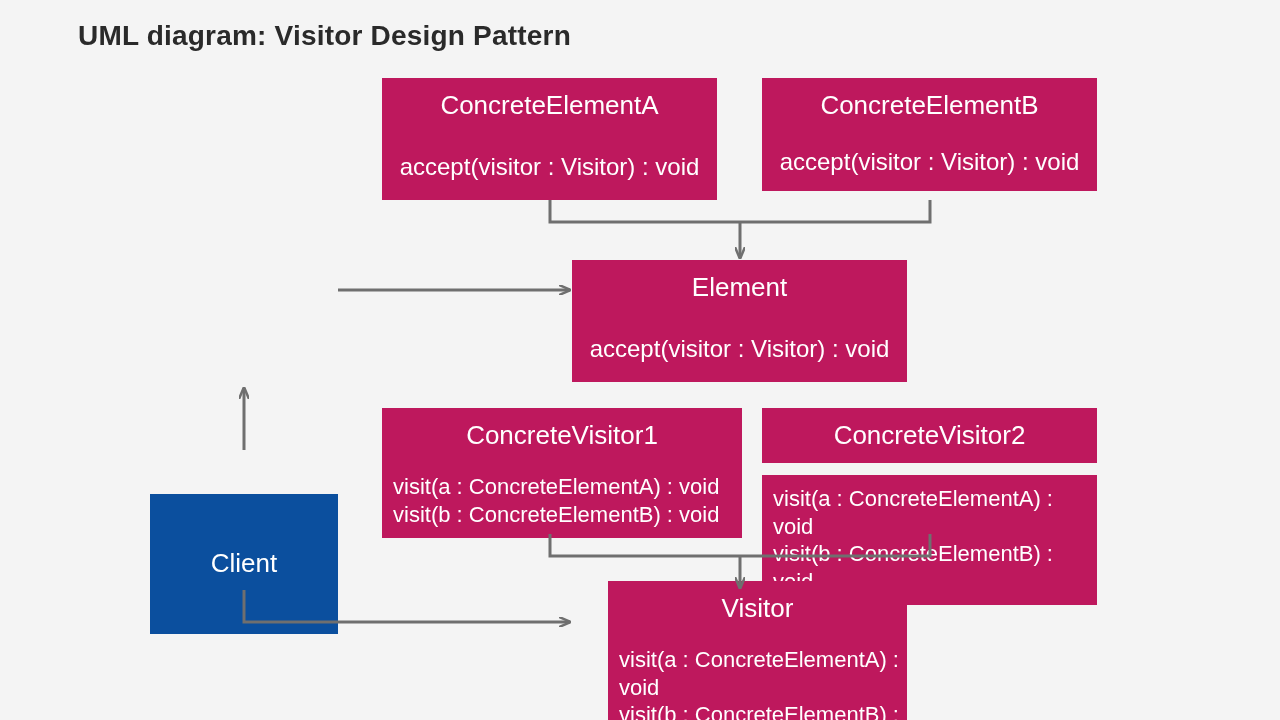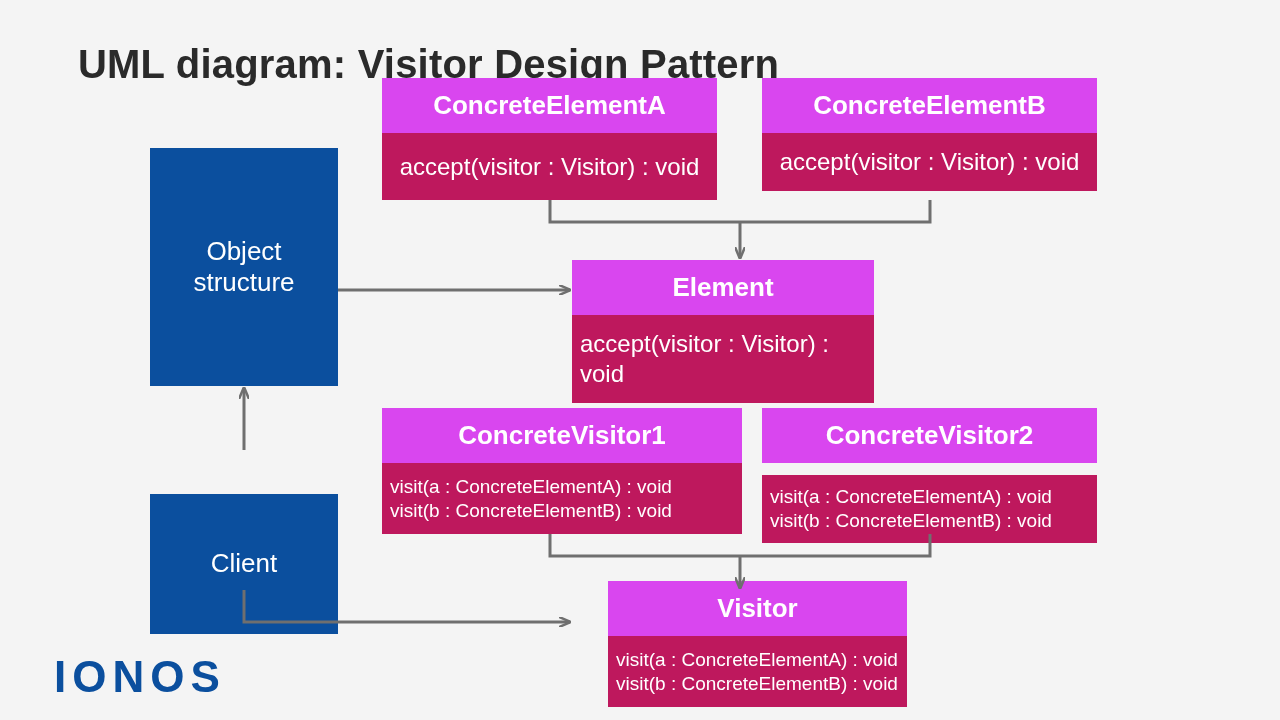--- a/index.html
+++ b/index.html
@@ -13,72 +13,70 @@
   }
   .canvas {
     position: relative;
     width: 1280px;
     height: 720px;
   }
   .title {
     position: absolute;
     left: 78px;
     top: 20px;
-    font-size: 40px;
+    font-size: 28px;
     font-weight: 600;
     color: #2a2a2a;
     letter-spacing: 0.2px;
-    margin-top: 22px;
   }
   .box {
     position: absolute;
     box-sizing: border-box;
   }
   .solid {
     background: #0b4f9e;
     color: #fff;
     display: flex;
     align-items: center;
     justify-content: center;
     font-size: 26px;
     text-align: center;
     line-height: 1.2;
   }
   .class-box {
     display: flex;
     flex-direction: column;
   }
   .class-head {
-    background: #d946ef;
+    background: #be185d;
     color: #fff;
     display: flex;
     align-items: center;
     justify-content: center;
     font-size: 26px;
     padding: 12px 6px;
     box-sizing: border-box;
-    font-weight: bold;
   }
   .class-body {
     background: #be185d;
     color: #fff;
     display: flex;
     flex-direction: column;
     align-items: center;
     justify-content: center;
     font-size: 24px;
     padding: 14px 8px;
     box-sizing: border-box;
     flex: 1;
     line-height: 1.25;
   }
   .class-body.small {
-    font-size: 19px;
+    font-size: 22px;
     padding: 10px 8px;
-    align-items: flex-end;
+    align-items: center;
   }
   .class-body.small > div {
     width: 100%;
     text-align: left;
     padding-left: 6px;
   }
   .brand {
     position: absolute;
     left: 54px;
     bottom: 18px;
@@ -97,46 +95,40 @@
     pointer-events: none;
   }
 </style>
 </head>
 <body>
 
 <div class="canvas">
 
   <div class="title">UML diagram: Visitor Design Pattern</div>
 
-  <div class="box solid" style="left:150px; top:148px; width:188px; height:238px;">
-    <div>
-      <div>Object</div>
-      <div>structure</div>
-    </div>
-  </div>
 
   <div class="box solid" style="left:150px; top:450px; width:188px; height:140px;margin-top:44px;">
     <span>Client</span>
   </div>
 
   <div class="box class-box" style="left:382px; top:78px; width:335px; height:122px;">
     <div class="class-head">ConcreteElementA</div>
     <div class="class-body">
       <div>accept(visitor : Visitor) : void</div>
     </div>
   </div>
 
   <div class="box class-box" style="left:762px; top:78px; width:335px; height:86px;">
     <div class="class-head">ConcreteElementB</div>
     <div class="class-body">
       <div>accept(visitor : Visitor) : void</div>
     </div>
   </div>
 
-  <div class="box class-box" style="left:572px; top:260px; width:302px; height:122px;">
+  <div class="box class-box" style="left:572px; top:260px; width:335px; height:122px;">
     <div class="class-head">Element</div>
     <div class="class-body">
       <div>accept(visitor : Visitor) : void</div>
     </div>
   </div>
 
   <div class="box class-box" style="left:382px; top:408px; width:360px; height:126px;">
     <div class="class-head">ConcreteVisitor1</div>
     <div class="class-body small">
       <div>visit(a : ConcreteElementA) : void</div>
@@ -171,15 +163,14 @@
 
     <line x1="338" y1="290" x2="570" y2="290" stroke="#6f6f6f" stroke-width="3" marker-end="url(#arrowhead)"></line>
 
     <path d="M550,200 L550,222 L740,222 M930,200 L930,222 L740,222 M740,222 L740,258" fill="none" stroke="#6f6f6f" stroke-width="3" marker-end="url(#arrowhead)"></path>
 
     <path d="M244,590 L244,622 L570,622" fill="none" stroke="#6f6f6f" stroke-width="3" marker-end="url(#arrowhead)"></path>
 
     <path d="M550,534 L550,556 L740,556 M930,534 L930,556 L740,556 M740,556 L740,588" fill="none" stroke="#6f6f6f" stroke-width="3" marker-end="url(#arrowhead)"></path>
   </svg>
 
-  <div class="brand">IONOS</div>
 
 </div>
 
 </body></html>

